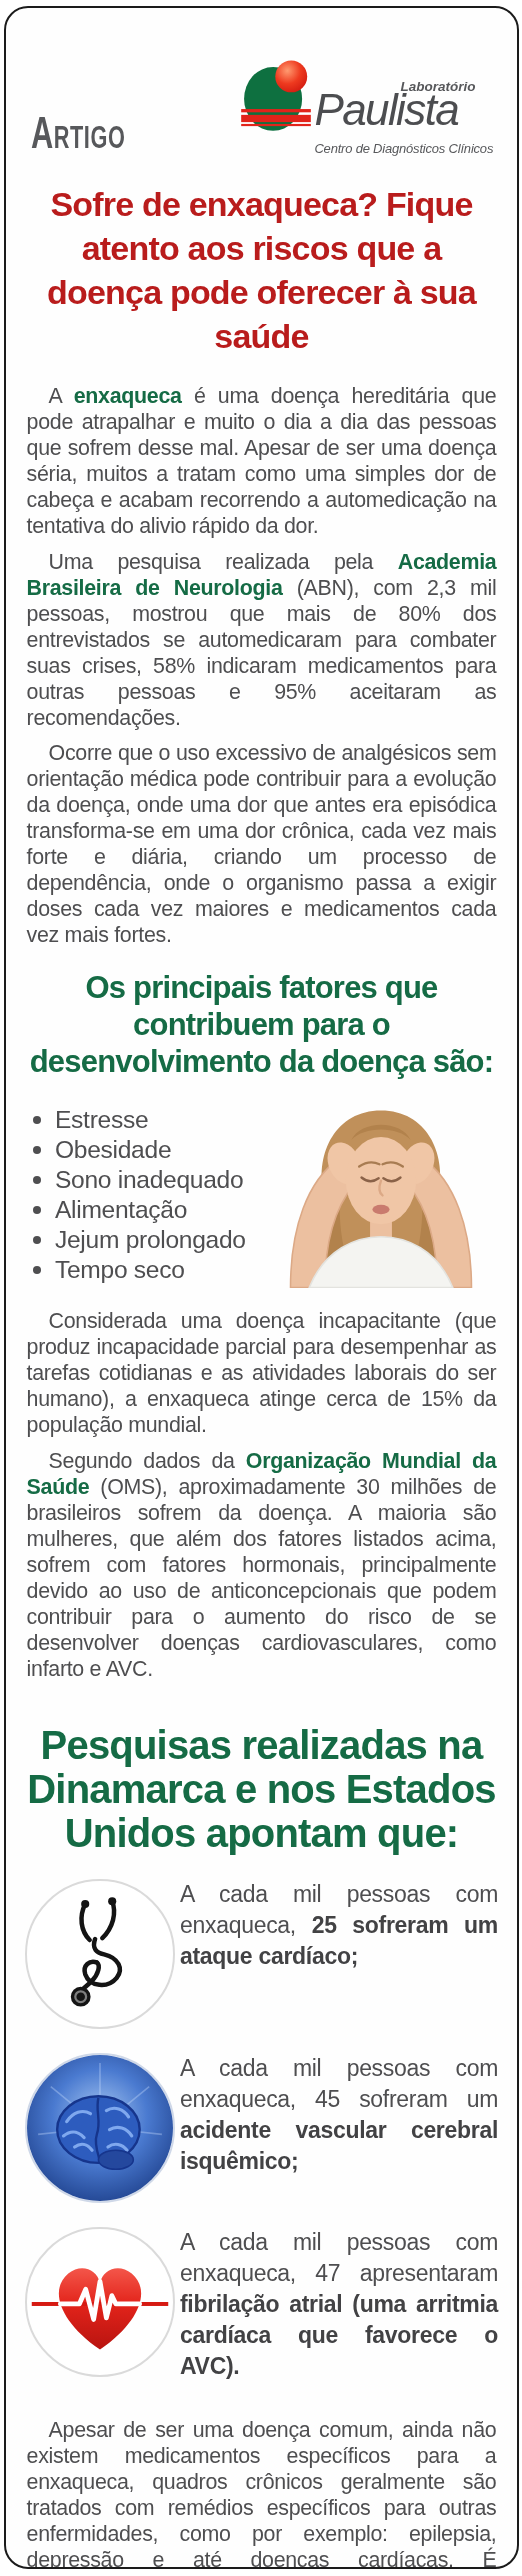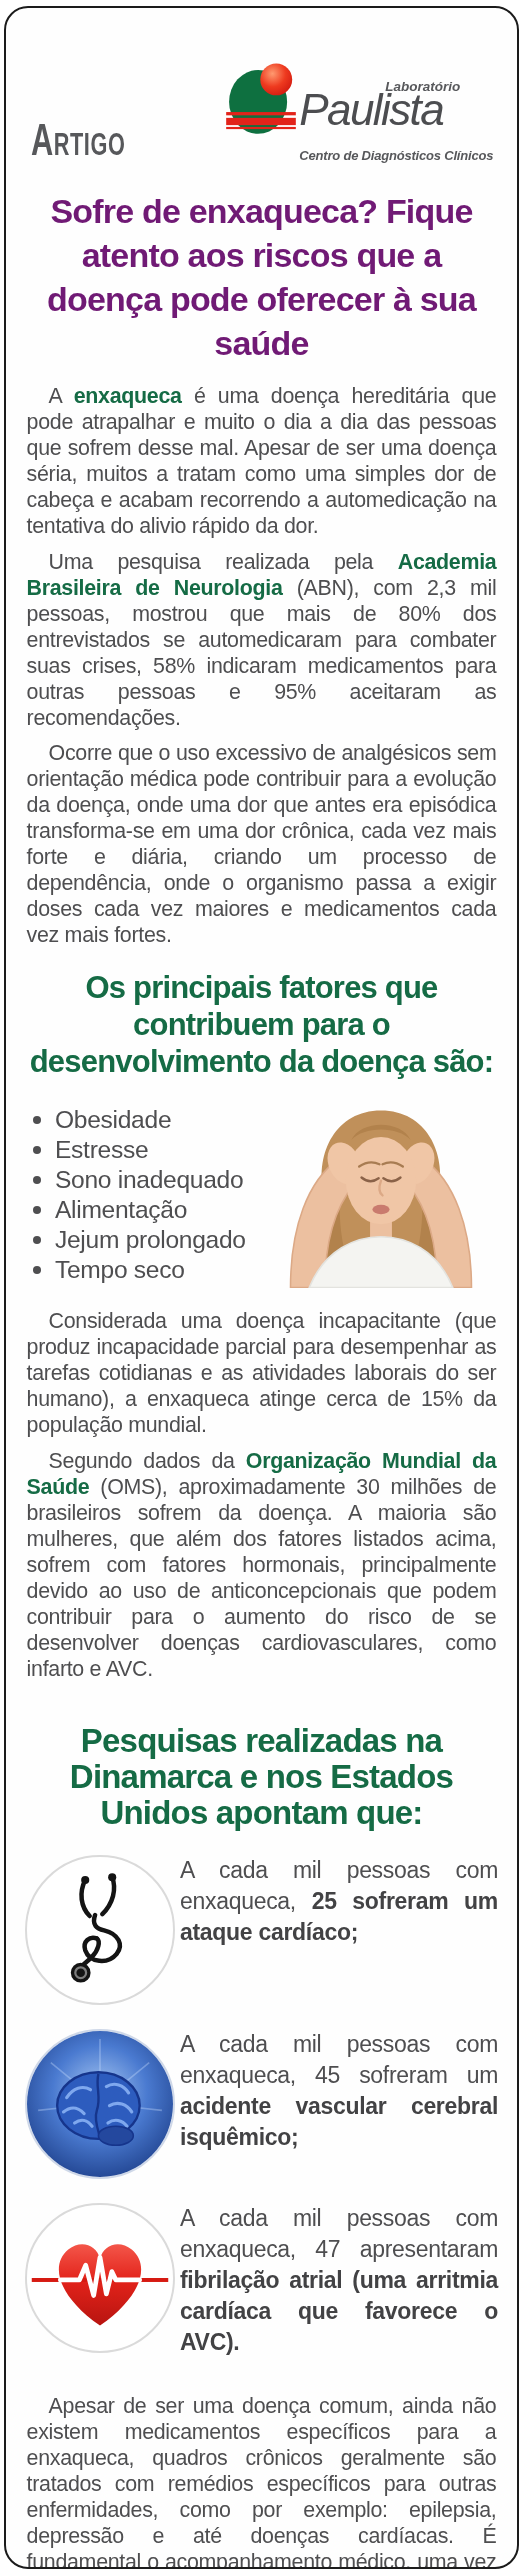--- a/index.html
+++ b/index.html
@@ -18,37 +18,37 @@
   .kicker{
     font-size:44px;font-weight:700;color:#57585b;font-variant:small-caps;
     letter-spacing:0.8px;transform:scaleX(.70);transform-origin:left top;white-space:nowrap;line-height:1;
     margin-top:9.5px;
   }
   .brand{display:flex;align-items:center;gap:3.2px;}
   .brand-mark{flex:0 0 auto;}
   .brand-text{display:flex;flex-direction:column;line-height:1;}
   .brand-top{font-size:13.5px;font-weight:700;font-style:italic;color:#57585b;margin-left:86px;margin-top:40px;}
   .brand-name{font-family:Liberation Sans, sans-serif;font-style:italic;font-size:44px;color:#4c4d50;margin-top:-4.8px;letter-spacing:-1.6px;}
-  .brand-sub{font-size:13px;font-weight:700;font-style:italic;color:#57585b;margin-top:17px;text-align:center;letter-spacing:-0.2px;}
+  .brand-sub{font-size:13px;font-weight:400;font-style:italic;color:#57585b;margin-top:10px;text-align:center;letter-spacing:-0.2px;}
   
   .title{
-    font-size:34px;line-height:44px;font-weight:700;color:#701a75;text-align:center;
+    font-size:34px;line-height:44px;font-weight:700;color:#b91c1c;text-align:center;
     margin:27px 4.8px 0;letter-spacing:-0.8px;
   }
   .section-heading{
     font-size:31px;line-height:37px;font-weight:700;color:#156b45;text-align:center;
     margin:20.6px 0 12.7px;letter-spacing:-0.8px;
   }
-  .research-heading{font-size:33px;line-height:36px;margin-top:41px;margin-bottom:4.8px;}
+  .research-heading{font-size:40px;line-height:44px;margin-top:41px;margin-bottom:4.8px;}
   
   .body-p{
     font-size:21.4px;line-height:26px;color:#4e4e50;text-align:justify;
     text-indent:22px;margin:0 1.6px 9.5px;letter-spacing:-0.3px;
   }
-  .first-block{margin-top:18px;}
+  .first-block{margin-top:25px;}
   .bg{color:#156b45;font-weight:700;}
   .b{color:#424244;font-weight:700;}
   
   .factors-row{display:flex;align-items:flex-start;margin:4.8px 0 20.6px;}
   .factors-list{list-style:none;margin:12.7px 0 0;padding:0;flex:0 0 auto;}
   .factors-list li{
     position:relative;font-size:24.6px;line-height:30px;color:#4e4e50;
     padding-left:30px;letter-spacing:-0.3px;
   }
   .factors-list li::before{
@@ -100,22 +100,22 @@
 
   <h1 class="title">Sofre de enxaqueca? Fique atento aos riscos que a doença pode oferecer à sua saúde</h1>
 
   <p class="body-p first-block"><span>A </span><span class="bg">enxaqueca</span><span> é uma doença hereditária que pode atrapalhar e muito o dia a dia das pessoas que sofrem desse mal. Apesar de ser uma doença séria, muitos a tratam como uma simples dor de cabeça e acabam recorrendo a automedicação na tentativa do alivio rápido da dor.</span></p>
   <p class="body-p"><span>Uma pesquisa realizada pela </span><span class="bg">Academia Brasileira de Neurologia</span><span> (ABN), com 2,3 mil pessoas, mostrou que mais de 80% dos entrevistados se automedicaram para combater suas crises, 58% indicaram medicamentos para outras pessoas e 95% aceitaram as recomendações.</span></p>
   <p class="body-p"><span>Ocorre que o uso excessivo de analgésicos sem orientação médica pode contribuir para a evolução da doença, onde uma dor que antes era episódica transforma-se em uma dor crônica, cada vez mais forte e diária, criando um processo de dependência, onde o organismo passa a exigir doses cada vez maiores e medicamentos cada vez mais fortes.</span></p>
 
   <h2 class="section-heading">Os principais fatores que contribuem para o desenvolvimento da doença são:</h2>
   <div class="factors-row">
     <ul class="factors-list">
+        <li>Estresse</li>
         <li>Obesidade</li>
-        <li>Estresse</li>
         <li>Sono inadequado</li>
         <li>Alimentação</li>
         <li>Jejum prolongado</li>
         <li>Tempo seco</li>
       </ul>
     <div class="photo">
       <svg width="234" height="200" viewBox="0 0 300 255">
         <path d="M150 28 C92 28 66 82 76 134 C80 166 92 196 106 214 L194 214 C208 196 220 166 224 134 C234 82 208 28 150 28 Z" fill="#c0905a"></path>
         <path d="M78 112 C68 158 72 204 88 236 L112 236 C98 202 94 156 99 120 Z" fill="#b2824c"></path>
         <path d="M222 112 C232 158 228 204 212 236 L188 236 C202 202 206 156 201 120 Z" fill="#b2824c"></path>

